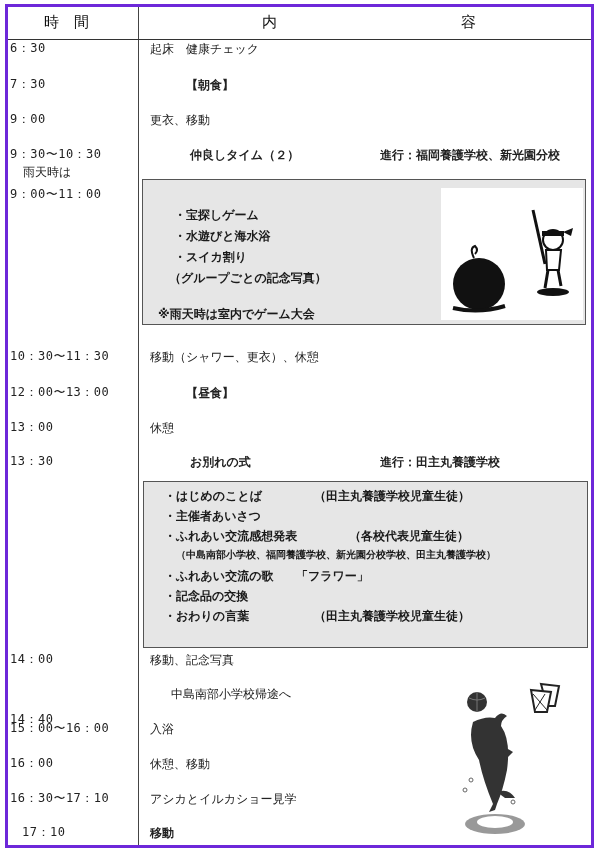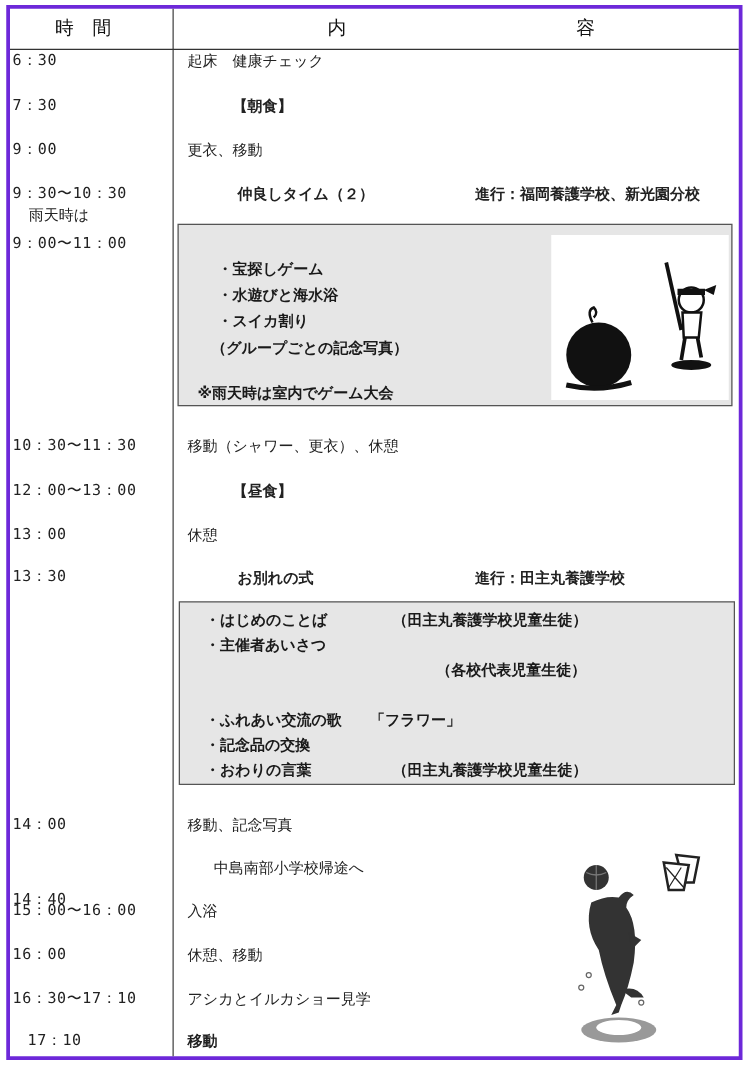--- a/index.html
+++ b/index.html
@@ -73,25 +73,27 @@
     </svg>
   </div>
 </div>
 
 <div class="c" style="left:150px; top:349px;">移動（シャワー、更衣）、休憩</div>
 <div class="c b" style="left:146px; top:385px;">【昼食】</div>
 <div class="c" style="left:150px; top:420px;">休憩</div>
 <div class="c b" style="left:150px; top:454px;">お別れの式</div>
 <div class="c b" style="left:340px; top:454px;">進行：田主丸養護学校</div>
 
-<div class="box" style="left:143px; top:481px; width:445px; height:147px;">
+<div class="box" style="left:143px; top:481px; width:445px; height:167px;">
   <div class="l" style="left:20px; top:6px;">・はじめのことば</div>
   <div class="l" style="left:170px; top:6px;">（田主丸養護学校児童生徒）</div>
   <div class="l" style="left:20px; top:26px;">・主催者あいさつ</div>
+  <div class="l" style="left:20px; top:46px;">・ふれあい交流感想発表</div>
   <div class="l" style="left:205px; top:46px;">（各校代表児童生徒）</div>
+  <div class="l" style="left:32px; top:66px; font-size:10px;">（中島南部小学校、福岡養護学校、新光園分校学校、田主丸養護学校）</div>
   <div class="l" style="left:20px; top:86px;">・ふれあい交流の歌</div>
   <div class="l" style="left:152px; top:86px;">「フラワー」</div>
   <div class="l" style="left:20px; top:106px;">・記念品の交換</div>
   <div class="l" style="left:20px; top:126px;">・おわりの言葉</div>
   <div class="l" style="left:170px; top:126px;">（田主丸養護学校児童生徒）</div>
 </div>
 
 <div class="c" style="left:150px; top:652px;">移動、記念写真</div>
 <div class="c" style="left:150px; top:686px;margin-left:21px;">中島南部小学校帰途へ</div>
 <div class="c" style="left:150px; top:721px;">入浴</div>

